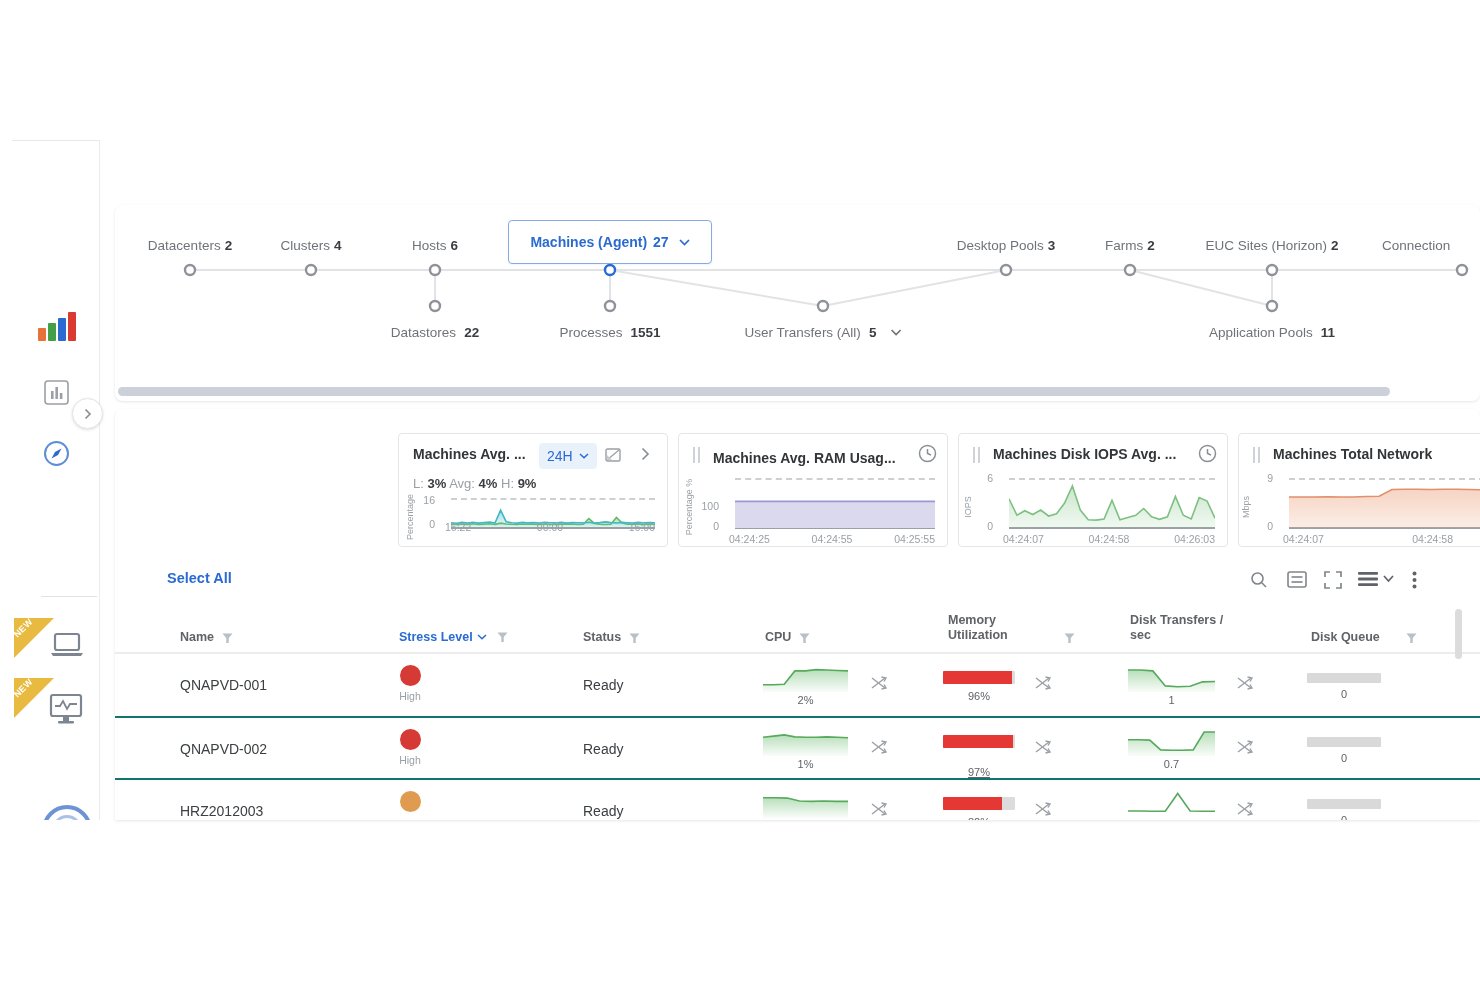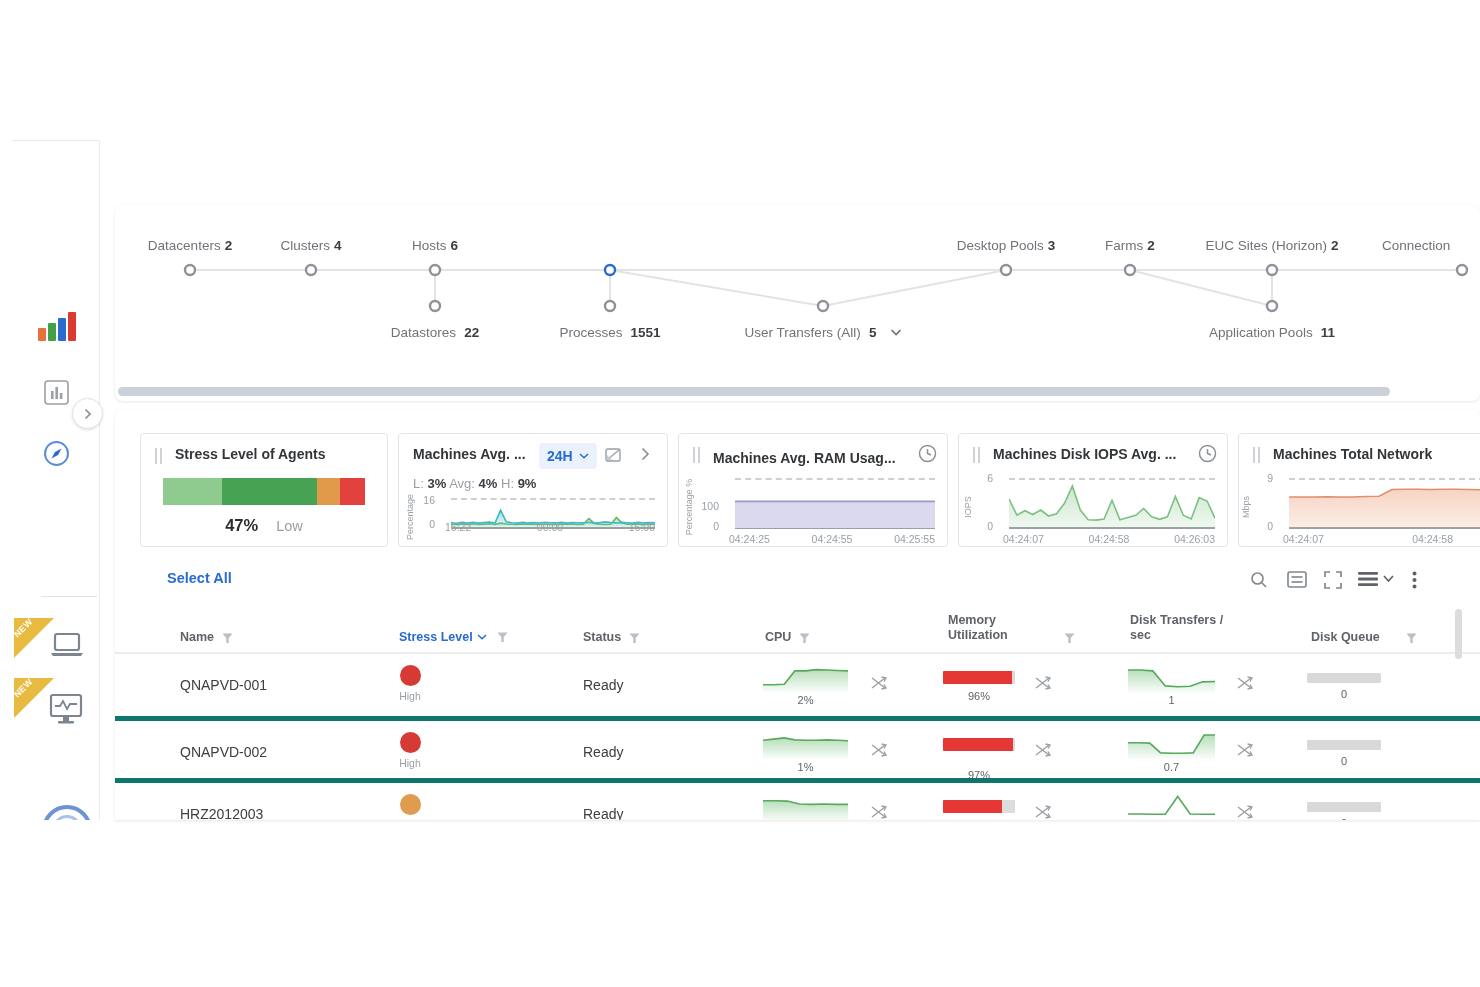--- a/index.html
+++ b/index.html
@@ -44,42 +44,42 @@
   
   .mcard { position:absolute; top:24px; height:114px; background:#fff; border:1px solid #e4e5e6; border-radius:4px; }
   .mcard .title { font-size:14px; font-weight:bold; color:#333639; white-space:nowrap; overflow:hidden; }
   .drag-handle { width:7px; height:16px; border-left:2.5px solid #cfd2d6; border-right:2.5px solid #cfd2d6; display:inline-block; }
   .seg-bar { position:absolute; left:22px; right:22px; top:44px; height:27px; display:flex; overflow:hidden; }
   .seg-bar span { height:100%; }
   .stress-val { position:absolute; left:0; right:0; top:82px; text-align:center; }
   .stress-val b { font-size:16.5px; color:#2b2e31; }
   .stress-val em { font-style:normal; font-size:14.5px; color:#9aa0a6; margin-left:18px; }
   .pill-24h { position:absolute; left:140px; top:9px; height:26px; padding:0 8px; background:#e9f1fb; border-radius:4px;
-              display:flex; align-items:center; gap:6px; font-size:14px; font-weight:bold; color:#2a6bd2; }
+              display:flex; align-items:center; gap:6px; font-size:14px; font-weight:normal; color:#2a6bd2; }
   .cpu-stats { position:absolute; left:14px; top:42px; font-size:13px; color:#9aa0a6; }
   .cpu-stats b { color:#3a3d41; }
   .chart-wrap { position:absolute; }
   .gridline { position:absolute; left:0; right:0; top:0; border-top:2px dashed #cfcfcf; }
   .baseline { position:absolute; left:0; right:0; bottom:0; border-bottom:2px solid #9aa0a6; }
   .ytick { position:absolute; font-size:10.5px; color:#9aa0a6; text-align:right; width:26px; }
   .ylab { position:absolute; font-size:9px; color:#9aa0a6; transform:rotate(-90deg); transform-origin:center; white-space:nowrap; }
   .xticks { position:absolute; display:flex; justify-content:space-between; font-size:10.5px; color:#9aa0a6; }
   .clock { position:absolute; right:10px; top:10px; }
 
   
   .select-all { position:absolute; left:31px; top:161px; font-size:14.5px; font-weight:bold; color:#2a6bd2; cursor:pointer;margin-left:21px; }
   .tb-icon { position:absolute; top:162px; }
 
   
   .thead { position:absolute; left:0; right:0; top:195px; height:50px; border-bottom:2px solid #ececec; font-size:12.5px; font-weight:bold; color:#5f6368; }
   .th { position:absolute; bottom:8px; display:flex; align-items:flex-end; gap:8px; }
   .th .two-line { line-height:1.25; }
   .th-sorted { color:#2a6bd2; display:flex; align-items:center; gap:4px; }
   .trow { position:absolute; left:0; right:0; height:62px; }
-  .trow + .trow { border-top:5px solid #0f766e; }
+  .trow + .trow { border-top:2px solid #0f766e; }
   .cell-name { position:absolute; left:65px; top:0; line-height:62px; font-size:14px; color:#3c4043; }
   .cell-status { position:absolute; left:468px; top:0; line-height:62px; font-size:14px; color:#3c4043; }
   .dot { position:absolute; left:285px; top:11px; width:21px; height:21px; border-radius:50%; }
   .dot-label { position:absolute; left:270px; top:36px; width:50px; text-align:center; font-size:10.5px; color:#9aa0a6; }
   .spark { position:absolute; top:12px; height:26px; }
   .spark-label { position:absolute; top:40px; font-size:11px; color:#5f6368; text-align:center; }
   .membar { position:absolute; left:828px; top:17px; width:72px; height:13px; background:#dcdcdc; border-radius:1px; overflow:hidden; }
   .membar i { display:block; height:100%; background:#e53734; }
   .qbar { position:absolute; left:1192px; top:19px; width:74px; height:10px; background:#d9d9d9; border-radius:1px; }
   .shuffle { position:absolute; top:22px; }
@@ -185,20 +185,26 @@
     </svg>
 
     <div class="topo-label" style="left:75px"><span>Datacenters</span><b>2</b></div>
     <div class="topo-label" style="left:196px"><span>Clusters</span><b>4</b></div>
     <div class="topo-label" style="left:320px"><span>Hosts</span><b>6</b></div>
     <div class="topo-label" style="left:891px"><span>Desktop Pools</span><b>3</b></div>
     <div class="topo-label" style="left:1015px"><span>Farms</span><b>2</b></div>
     <div class="topo-label" style="left:1157px"><span>EUC Sites (Horizon)</span><b>2</b></div>
     <div class="topo-label" style="left:1267px; transform:none"><span>Connection</span></div>
 
+    <div class="topo-pill">
+      <span><span>Machines (Agent)</span> <b style="margin-left:2px">27</b></span>
+      <svg width="11" height="7" viewBox="0 0 11 7">
+        <polyline points="1,1 5.5,5.5 10,1" fill="none" stroke="#2a6bd2" stroke-width="1.7"></polyline>
+      </svg>
+    </div>
 
     <div class="topo-blabel" style="left:320px">
         <span>Datastores</span>
         <b>22</b>
       </div>
     <div class="topo-blabel" style="left:495px">
         <span>Processes</span>
         <b>1551</b>
       </div>
     <div class="topo-blabel" style="left:708px">
@@ -211,33 +217,20 @@
     <div class="topo-blabel" style="left:1157px">
         <span>Application Pools</span>
         <b>11</b>
       </div>
 
     <div class="topo-scroll"></div>
   </div>
 
   <div class="content-panel">
 
-    <div class="mcard" style="left:25px; width:248px;">
-      <span class="drag-handle abs" style="left:14px; top:14px;"></span>
-      <div class="title abs" style="left:34px; top:12px;">Stress Level of Agents</div>
-      <div class="seg-bar">
-          <span style="width: 29%; background: rgb(143, 202, 143);"></span>
-          <span style="width: 47%; background: rgb(71, 162, 84);"></span>
-          <span style="width: 11.5%; background: rgb(224, 154, 74);"></span>
-          <span style="width: 12.5%; background: rgb(226, 65, 61);"></span>
-        </div>
-      <div class="stress-val">
-        <b>47%</b><em>Low</em>
-      </div>
-    </div>
 
     <div class="mcard" style="left:283px; width:270px;">
       <div class="title abs" style="left:14px; top:12px; max-width:124px;">Machines Avg. ...</div>
       <div class="pill-24h">
         <span>24H</span>
         <svg width="10" height="6" viewBox="0 0 10 6">
             <polyline points="1,1 5,4.8 9,1" fill="none" stroke="#2a6bd2" stroke-width="1.5"></polyline>
           </svg>
       </div>
       <svg class="abs" style="left:206px; top:14px;" width="16" height="14" viewBox="0 0 16 14">

